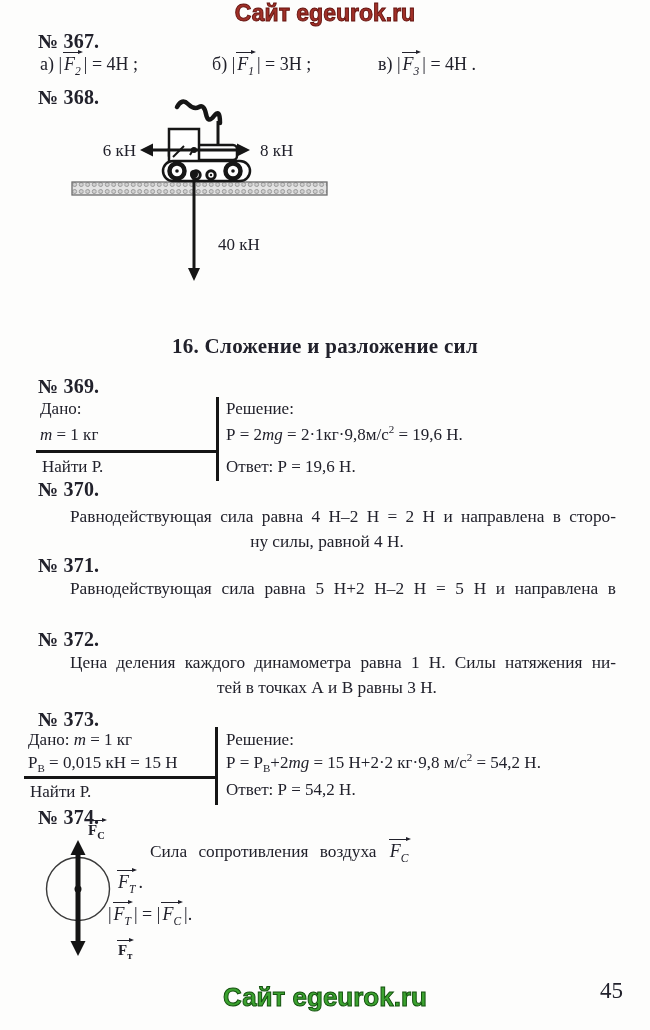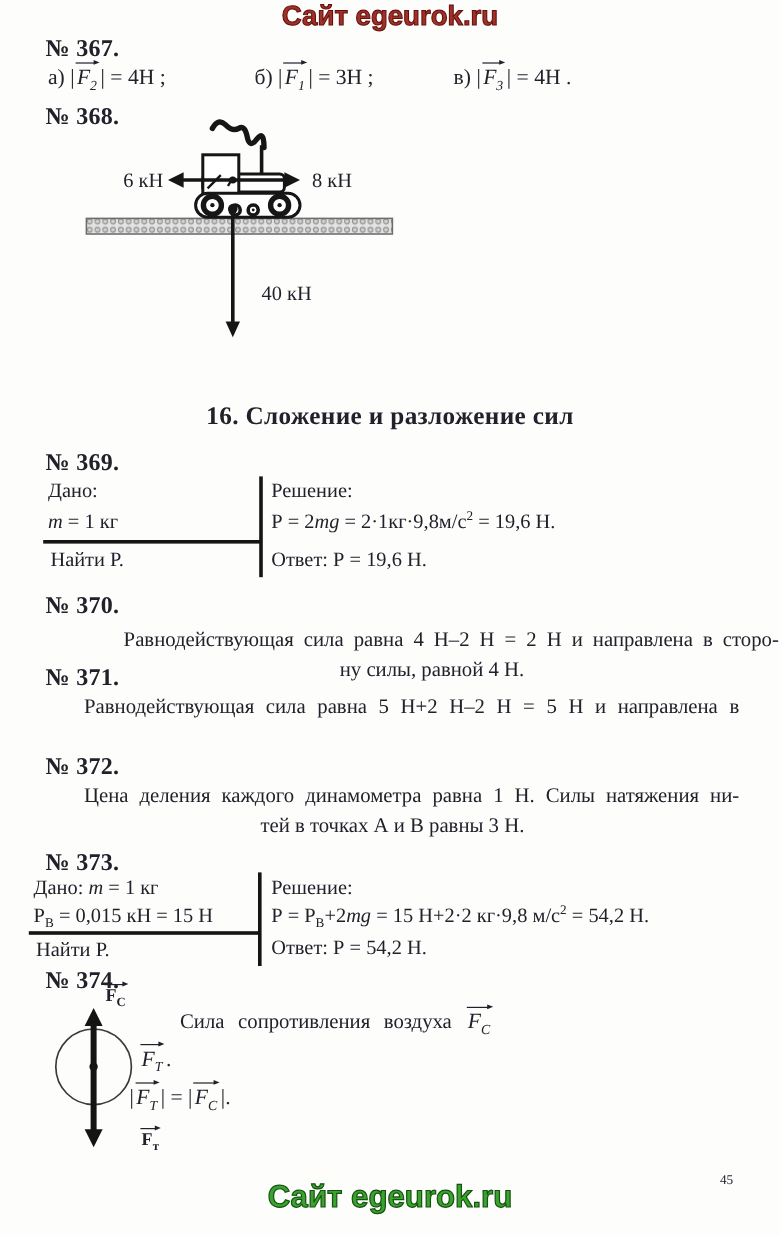--- a/index.html
+++ b/index.html
@@ -8,21 +8,21 @@
     background:#fdfdfc;overflow:hidden;
     font-family:"Liberation Serif","DejaVu Serif",serif;
     color:#21212b;font-size:17px;
   }
   .abs{position:absolute;}
   .num{font-weight:bold;font-size:20px;letter-spacing:.2px;}
   
   .wm{width:100%;text-align:center;font-family:"Liberation Sans","DejaVu Sans",sans-serif;font-weight:bold;}
   .wm-top{top:0px;font-size:23px;color:#a03028;-webkit-text-stroke:.9px #62100c;}
   .wm-bottom{top:982px;font-size:26px;color:#3ba22f;-webkit-text-stroke:1px #14520f;}
-  .pageno{font-size:11px;}
+  .pageno{font-size:23px;}
   
   .vec{position:relative;display:inline-block;font-style:italic;padding:7px 3px 0 2px;line-height:1;}
   .vec .varrow{position:absolute;left:1px;right:1px;top:1px;height:6px;}
   .vec .varrow::before{content:"";position:absolute;left:0;right:4px;top:3px;border-top:1.4px solid currentColor;}
   .vec .varrow::after{content:"";position:absolute;right:0;top:1px;width:0;height:0;
     border-left:5px solid currentColor;border-top:2.8px solid transparent;border-bottom:2.8px solid transparent;}
   .vec sub{font-size:11.5px;font-style:italic;}
   .vec.upright{font-style:normal;font-weight:bold;font-size:15px;}
   .vec.upright sub{font-style:normal;font-size:10.5px;}
   .frow{display:inline-flex;align-items:baseline;font-size:18px;white-space:nowrap;}
@@ -131,22 +131,22 @@
     <div class="abs white-sp" style="left:2px;top:28px;"><i>m</i><span> = 1 кг</span></div>
     <div class="abs hline" style="left:-2px;top:53px;width:182px;"></div>
     <div class="abs" style="left:4px;top:60px;">Найти Р.</div>
     <div class="abs vline" style="left:178px;top:0px;height:84px;"></div>
     <div class="abs" style="left:188px;top:2px;">Решение:</div>
     <div class="abs white-sp" style="left:188px;top:28px;"><span>Р = 2</span><i>mg</i><span> = 2·1кг·9,8м/с</span><span class="sup">2</span><span> = 19,6 Н.</span></div>
     <div class="abs" style="left:188px;top:60px;">Ответ: Р = 19,6 Н.</div>
   </div>
 
   
-  <div class="abs num" style="left:38px;top:478px;margin-top:16px;">№ 370.</div>
-  <div class="abs para" style="left:38px;top:520px;margin-left:33px;">
+  <div class="abs num" style="left:38px;top:478px;">№ 370.</div>
+  <div class="abs para" style="left:38px;top:504px;">
     <div class="l1">Равнодействующая сила равна 4 Н–2 Н = 2 Н и направлена в сторо-</div>
     <div class="l2">ну силы, равной 4 Н.</div>
   </div>
 
   
   <div class="abs num" style="left:38px;top:554px;">№ 371.</div>
   <div class="abs para" style="left:38px;top:576px;">
     <div class="l1">Равнодействующая сила равна 5 Н+2 Н–2 Н = 5 Н и направлена в</div>
   </div>
 

